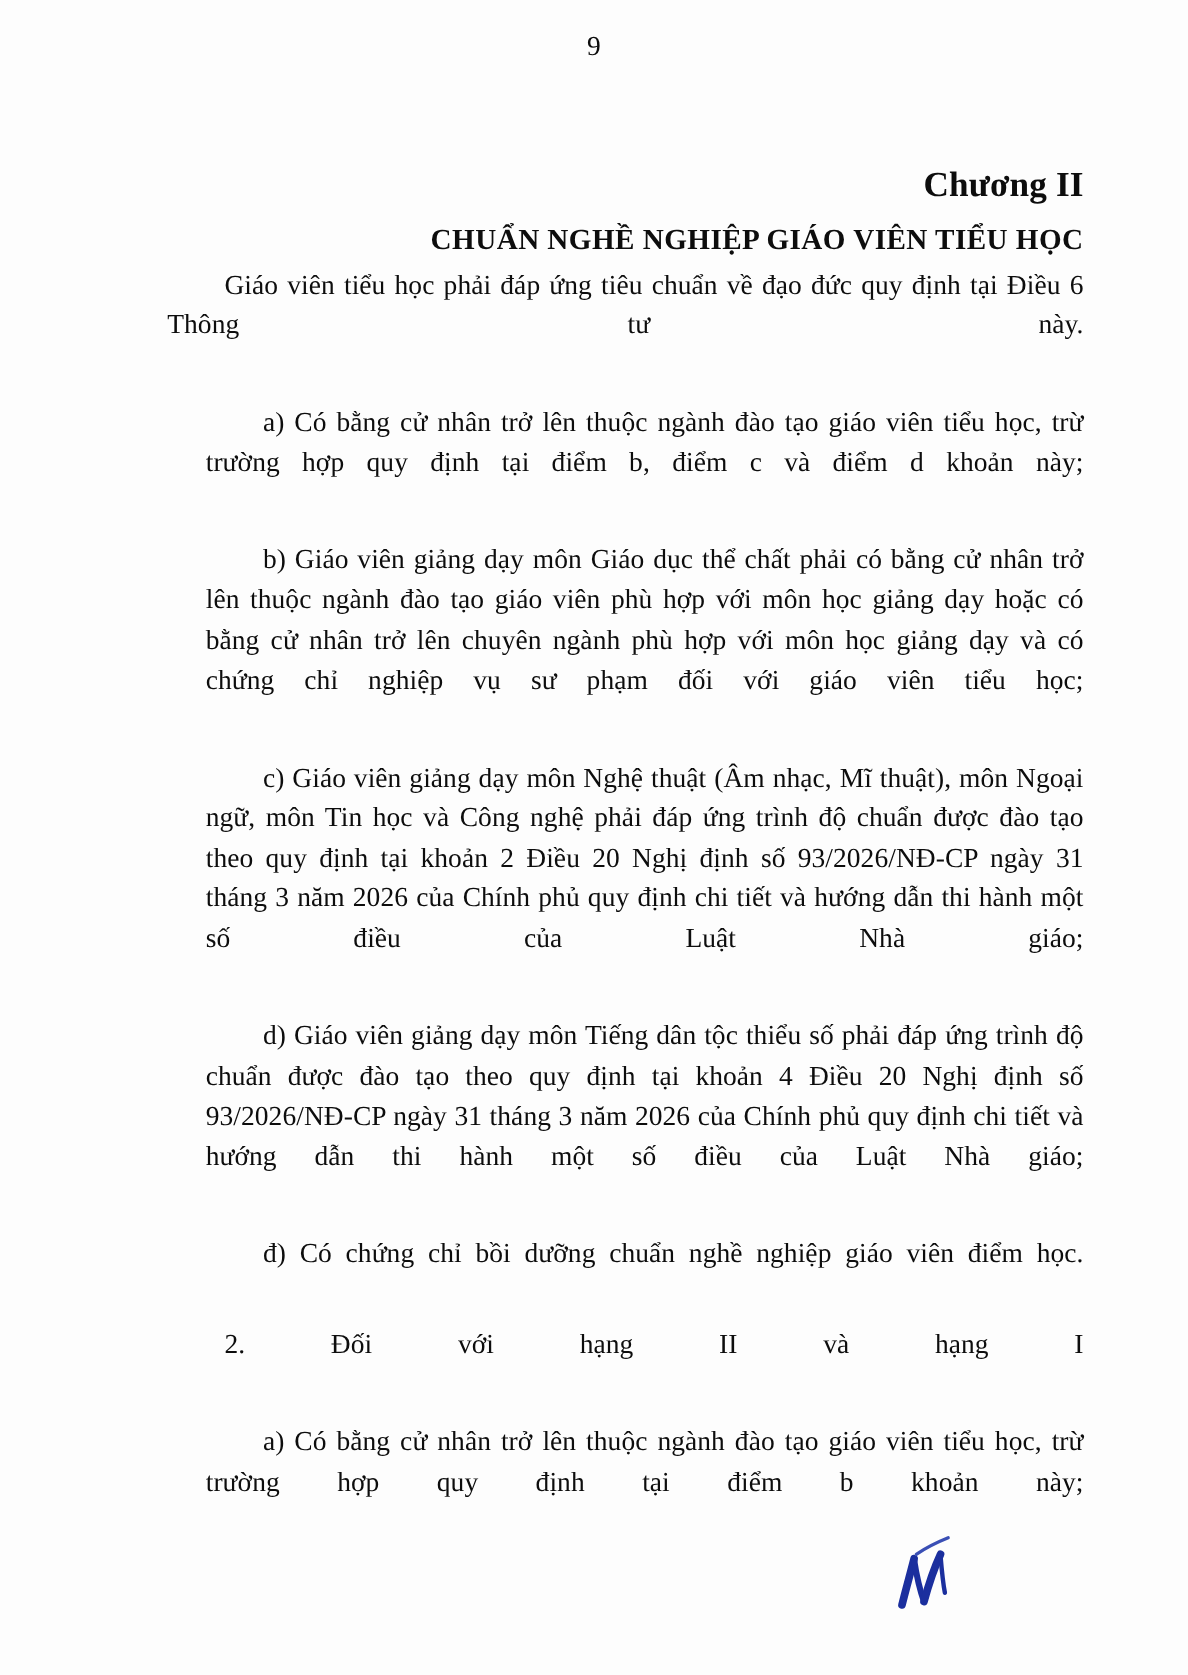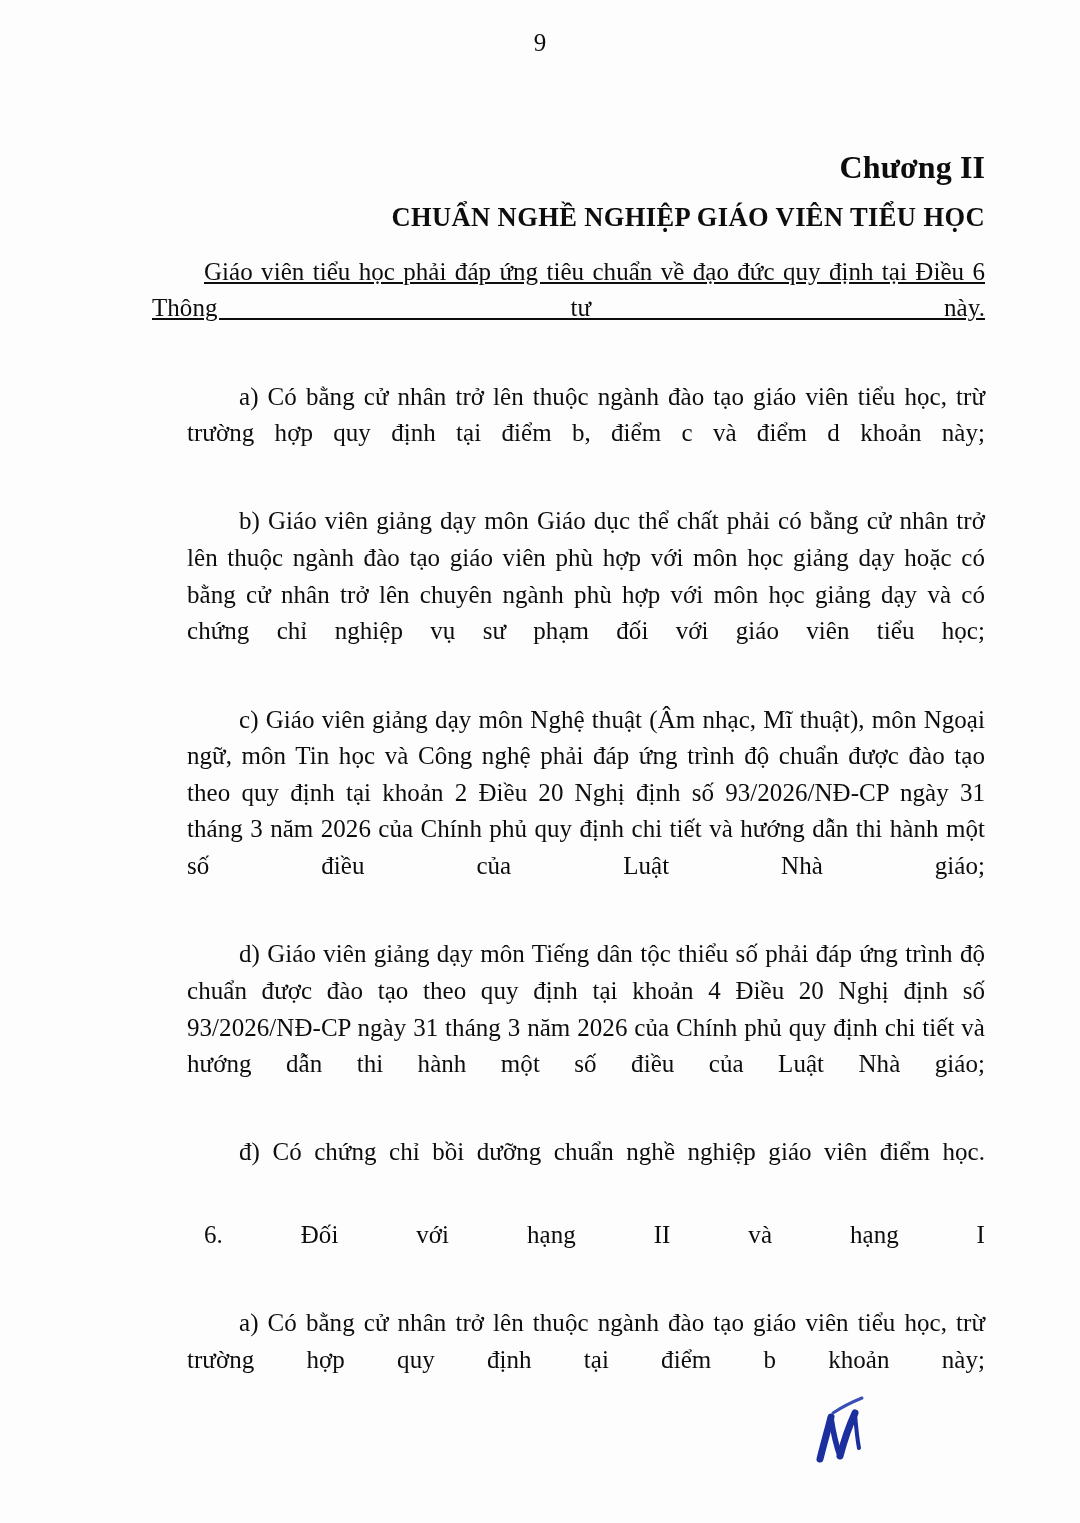--- a/index.html
+++ b/index.html
@@ -77,22 +77,21 @@
     font-size: 25px;
     line-height: 1.465;
     text-align: justify;
     text-indent: 52px;
     margin: 0;
     letter-spacing: 0.05px;
     word-spacing: 0.2px;
   }
 
   p.body-text.tight {
-    margin-top: 18px;
-    text-decoration: underline;
+    margin-top: 6px;
   }
 
   p.body-text.spaced {
     margin-top: 15px;
     margin-left: 35px;
   }
 
   p.body-text.lead {
     margin-top: 9px;
   }
@@ -139,21 +138,21 @@
     <p class="body-text spaced">a) Có bằng cử nhân trở lên thuộc ngành đào tạo giáo viên tiểu học, trừ trường hợp quy định tại điểm b, điểm c và điểm d khoản này;</p>
 
     <p class="body-text spaced">b) Giáo viên giảng dạy môn Giáo dục thể chất phải có bằng cử nhân trở lên thuộc ngành đào tạo giáo viên phù hợp với môn học giảng dạy hoặc có bằng cử nhân trở lên chuyên ngành phù hợp với môn học giảng dạy và có chứng chỉ nghiệp vụ sư phạm đối với giáo viên tiểu học;</p>
 
     <p class="body-text spaced">c) Giáo viên giảng dạy môn Nghệ thuật (Âm nhạc, Mĩ thuật), môn Ngoại ngữ, môn Tin học và Công nghệ phải đáp ứng trình độ chuẩn được đào tạo theo quy định tại khoản 2 Điều 20 Nghị định số 93/2026/NĐ-CP ngày 31 tháng 3 năm 2026 của Chính phủ quy định chi tiết và hướng dẫn thi hành một số điều của Luật Nhà giáo;</p>
 
     <p class="body-text spaced">d) Giáo viên giảng dạy môn Tiếng dân tộc thiểu số phải đáp ứng trình độ chuẩn được đào tạo theo quy định tại khoản 4 Điều 20 Nghị định số 93/2026/NĐ-CP ngày 31 tháng 3 năm 2026 của Chính phủ quy định chi tiết và hướng dẫn thi hành một số điều của Luật Nhà giáo;</p>
 
     <p class="body-text spaced">đ) Có chứng chỉ bồi dưỡng chuẩn nghề nghiệp giáo viên điểm học.</p>
 
-    <p class="body-text lead">6. Đối với hạng II và hạng I</p>
+    <p class="body-text lead">2. Đối với hạng II và hạng I</p>
 
     <p class="body-text spaced">a) Có bằng cử nhân trở lên thuộc ngành đào tạo giáo viên tiểu học, trừ trường hợp quy định tại điểm b khoản này;</p>
 
   </div>
 
   <div class="signature-mark">
     <svg width="120" height="110" viewBox="0 0 120 110" aria-hidden="true">
       <g fill="none" stroke="#1b2f9e" stroke-linecap="round" stroke-linejoin="round">
         <path d="M20 66 C24 50, 28 36, 31 24" stroke-width="7"></path>
         <path d="M31 25 C33 38, 36 52, 40 63" stroke-width="5.5"></path>

